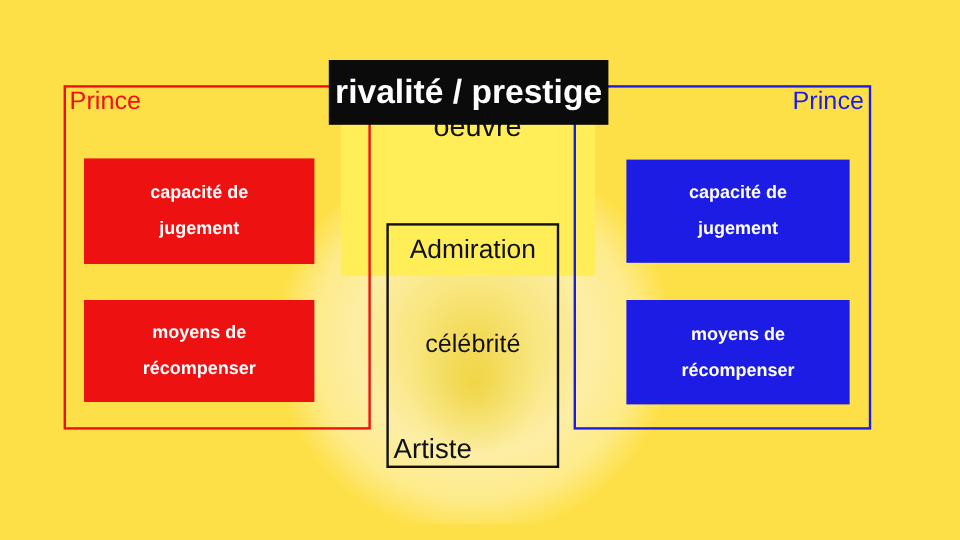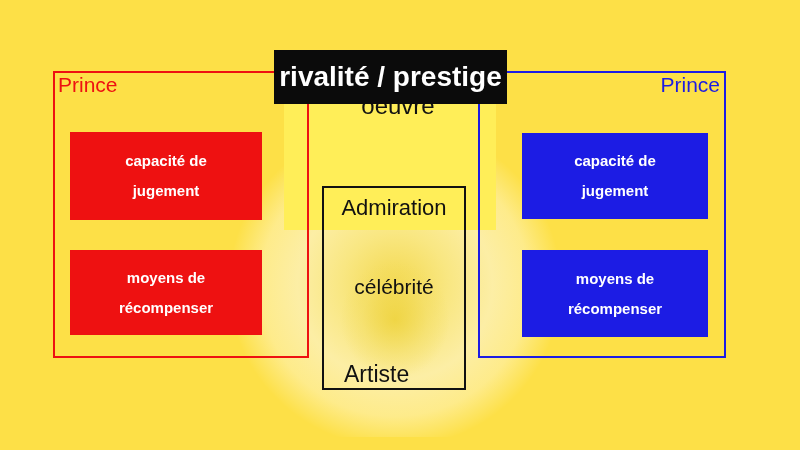--- a/index.html
+++ b/index.html
@@ -80,21 +80,21 @@
   .artist-box {
     left: 322px; top: 186px; width: 144px; height: 204px;
     border: 2px solid #111111; background: transparent;
     z-index: 5;
   }
   .artist-box .row { position: absolute; left: 0; width: 100%; text-align: center; color: #111111; }
   .row-admiration { top: 7px;  font-size: 22px; line-height: 26px; }
   .row-celebrite  { top: 58px; font-size: 21px; line-height: 25px; margin-top: 28px; }
   .row-fortune    { top: 119px; font-size: 21px; line-height: 25px; }
   .row-artiste {
-    position: absolute; left: 20px; bottom: 0;
+    position: absolute; left: 4px; bottom: 0;
     font-size: 23px; line-height: 27px; color: #111111; text-align: left;
   }
 
   
   .z1 { z-index: 1; } .z2 { z-index: 2; } .z3 { z-index: 3; } .z4 { z-index: 4; }
 </style>
 </head>
 <body>
 
 <div id="canvas">

